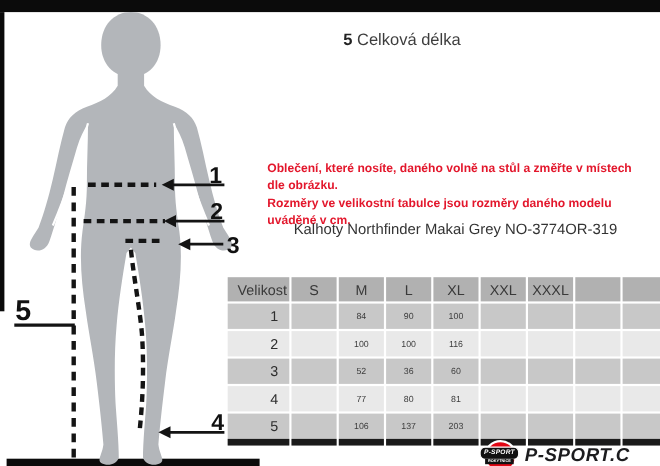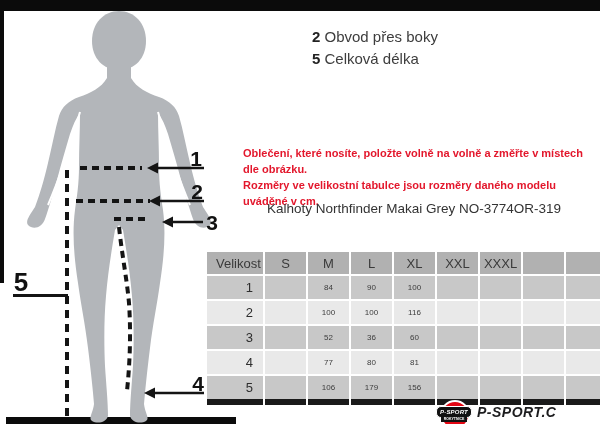--- a/index.html
+++ b/index.html
@@ -37,21 +37,21 @@
 
   
   .logo{position:absolute;left:437px;top:398px;width:163px;height:26px;}
   .logo-badge{position:absolute;left:3px;top:2px;width:30px;height:30px;border-radius:50%;
               background:#e30613;border:2px solid #fff;box-sizing:border-box;}
   .logo-band{position:absolute;left:-1px;top:8px;width:34px;height:10px;background:#111;
              border:1px solid #fff;border-radius:5px;color:#fff;font-size:6px;font-weight:bold;
              font-style:italic;text-align:center;line-height:10px;letter-spacing:0.2px;}
   .logo-sub{position:absolute;left:4px;top:19px;width:26px;height:5px;background:#111;
             color:#fff;font-size:3.5px;font-weight:bold;text-align:center;line-height:5px;}
-  .logo-word{position:absolute;left:40px;top:6px;font-size:14px;font-weight:bold;font-style:italic;
+  .logo-word{position:absolute;left:40px;top:6px;font-size:17px;font-weight:bold;font-style:italic;
              color:#1c1c1e;letter-spacing:0.5px;white-space:nowrap;}
 </style>
 </head>
 <body>
 
 <div class="bar-top"></div>
 <div class="bar-left"></div>
 <div class="bar-bottom-fig"></div>
 
 <svg class="figure-svg" viewBox="0 0 240 424">
@@ -90,26 +90,25 @@
   <path stroke="#141414" stroke-width="3" d="M13,295.5 H68"></path>
 
   <text x="196" y="166" text-anchor="middle" font-size="21" font-weight="bold" fill="#111">1</text>
   <text x="197" y="199" text-anchor="middle" font-size="21" font-weight="bold" fill="#111">2</text>
   <text x="212" y="230" text-anchor="middle" font-size="21" font-weight="bold" fill="#111">3</text>
   <text x="198" y="391" text-anchor="middle" font-size="21" font-weight="bold" fill="#111">4</text>
   <text x="21" y="291" text-anchor="middle" font-size="26" font-weight="bold" fill="#111">5</text>
 </svg>
 
 <div class="legend">
-    <div><span class="num">2</span><span> Obvod přes boky</span></div>
     <div><span class="num">5</span><span> Celková délka</span></div>
   </div>
 
 <div class="notice">
-  <div>Oblečení, které nosíte, položte volně na volně a změřte v místech dle obrázku.</div>
+  <div>Oblečení, které nosíte, daného volně na stůl a změřte v místech dle obrázku.</div>
   <div>Rozměry ve velikostní tabulce jsou rozměry daného modelu uváděné v cm.</div>
 </div>
 
 <div class="product-title">Kalhoty Northfinder Makai Grey NO-3774OR-319</div>
 
 <div class="table-wrap">
   <table class="size">
     <colgroup>
       <col style="width:56px">
         <col style="width:41px">
@@ -176,22 +175,22 @@
           <td>81</td>
           <td></td>
           <td></td>
           <td></td>
           <td></td>
         </tr>
         <tr>
           <td class="rowlabel">5</td>
           <td></td>
           <td>106</td>
-          <td>179</td>
-          <td>156</td>
+          <td>137</td>
+          <td>203</td>
           <td></td>
           <td></td>
           <td></td>
           <td></td>
         </tr>
       </tbody>
   </table>
 </div>
 
 <div class="logo">

